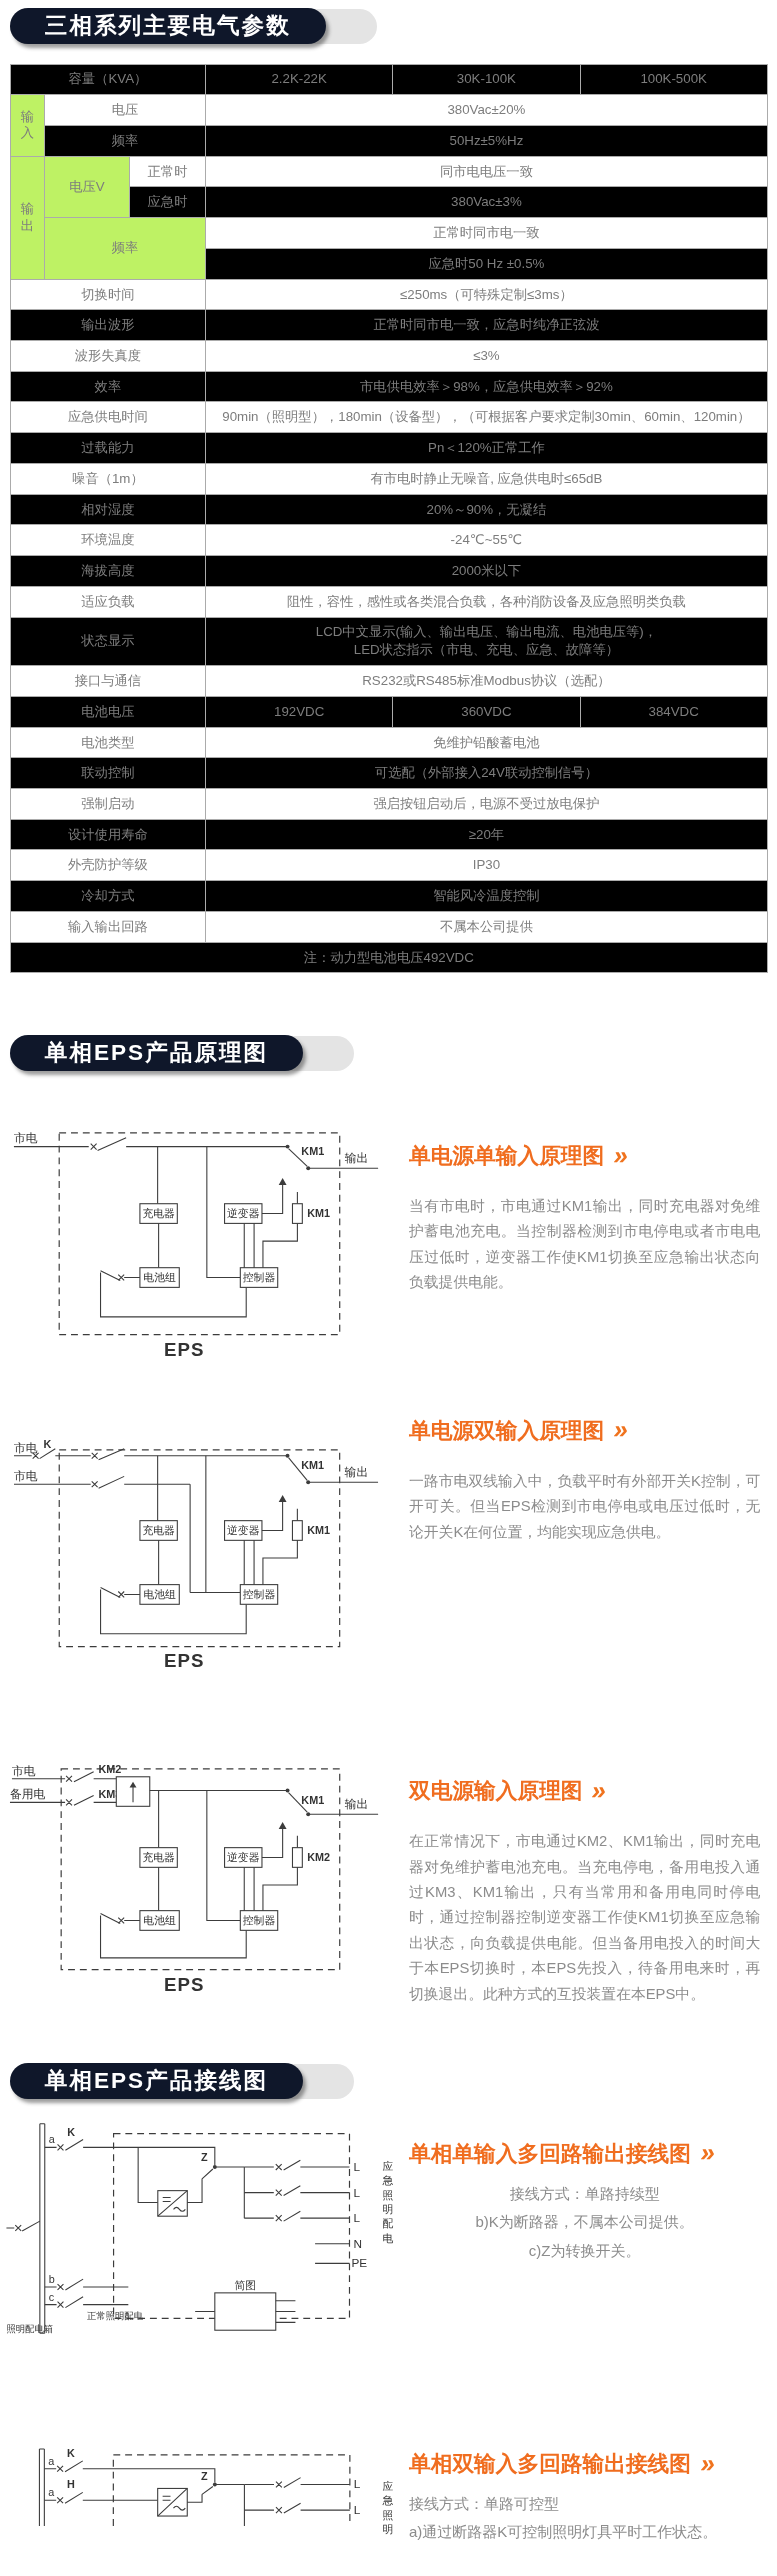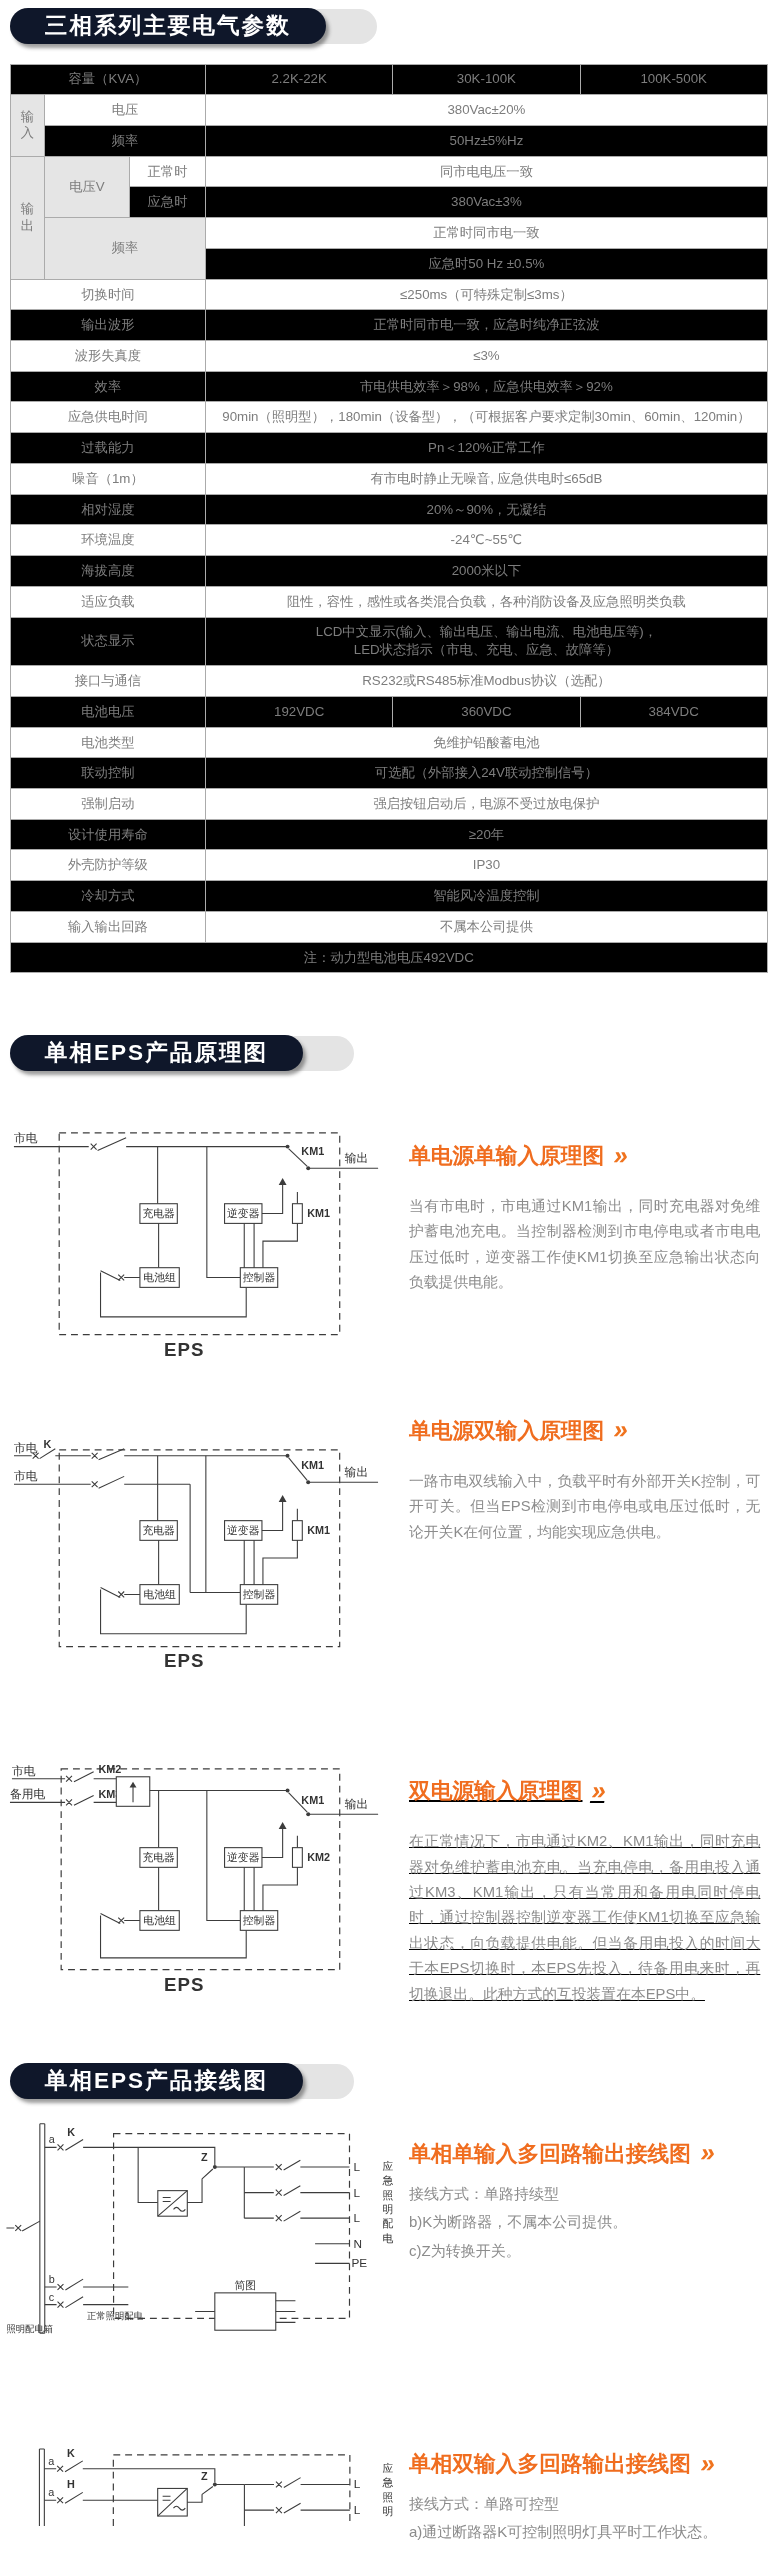--- a/index.html
+++ b/index.html
@@ -14,34 +14,34 @@
     background:#e4e4e4;border-radius:18.7px;}
   .sec-header .orange-pill{position:relative;display:inline-block;background:#0f172a;color:#fff;
     font-size:22.6px;font-weight:bold;letter-spacing:2px;padding:0 35px;line-height:36px;
     border-radius:18.7px;box-shadow:3px 3.9px 3.9px rgba(40,40,40,.45);}
   
   table.spec{border-collapse:collapse;margin:19.7px 0 0 9.8px;width:758px;table-layout:fixed;
     border:1px solid #9a9a9a;color:#7d7d7d;font-size:13.3px;}
   table.spec td{border:1px solid #ababab;text-align:center;vertical-align:middle;
     padding:5.9px 5.9px;line-height:1.35;white-space:pre-line;}
   tr.w{background:#ffffff;} tr.g{background:#000000;}
-  td.grp{background:#e5e5e5;}
+  td.grp{background:#bef264;}
   .vtext{display:inline-block;width:15.8px;word-break:break-all;line-height:16.7px;margin:0 auto;}
   col.c1{width:34px;} col.c2{width:85px;} col.c3{width:76px;}
   col.v{width:187px;}
   
   .dia-row{display:flex;align-items:flex-start;}
   .dia-left{position:relative;flex:0 0 409px;}
   .dia-desc{flex:1;padding-right:17.7px;}
   .dia-title{display:flex;align-items:center;gap:9.8px;color:#f06d1f;font-size:21.7px;font-weight:bold;}
   .chev{font-size:25.6px;font-weight:bold;color:#f0731e;transform:skewX(-10deg);line-height:1;}
   .dia-body{margin-top:24px;color:#8c8c8c;font-size:14.8px;line-height:1.72;text-align:justify;}
   .dia-line{color:#8c8c8c;font-size:15px;line-height:1.9;}
-  .pt18{padding-top:17.7px;} .ptm23{margin-top:-22.6px;} .pt13{padding-top:12.8px;text-decoration:underline;}
-  .pt27{padding-top:26.6px;} .pt6{padding-top:5.9px;}
+  .pt18{padding-top:17.7px;} .ptm23{margin-top:-22.6px;} .pt13{padding-top:12.8px;}
+  .pt27{padding-top:26.6px;text-align:center;} .pt6{padding-top:5.9px;}
   svg{display:block;}
   svg text{font-family:"Liberation Sans","DejaVu Sans",sans-serif;fill:#333;}
   .sline{stroke:#3c3c3c;stroke-width:1.1;fill:none;}
   .sdash{stroke:#3c3c3c;stroke-width:1.2;fill:none;stroke-dasharray:7 5;}
   .sbox{fill:#fff;stroke:#3c3c3c;stroke-width:1.1;}
   .tlab{font-size:11px;} .tkm{font-size:11px;font-weight:bold;} .teps{font-size:19px;font-weight:bold;letter-spacing:1px;}
   .tio{font-size:12px;}
   .vlabel{position:absolute;width:12.8px;font-size:10.8px;line-height:14.3px;color:#333;word-break:break-all;}
 </style>
 </head>
@@ -405,21 +405,21 @@
       <path class="sline" d="M160,74 L190,46 M165,54 h8 M165,58 h8 M176,66 q3,-4 6,0 q3,4 6,0"></path>
       <path class="sline" d="M190,60 H205 V52 M205,52 L216,44"></path>
       <circle cx="218" cy="42" r="2" fill="#3c3c3c"></circle>
       <text class="tkm" x="204" y="37">Z</text>
       <path class="sline" d="M218,42 H248 M248,42 V84"></path>
       <path class="sline" d="M248,42 H278 M280,39 l6,6 M280,45 l6,-6 M288,45 L305,35 M305,42 H355"></path>
       <path class="sline" d="M248,68 H278 M280,65 l6,6 M280,71 l6,-6 M288,71 L305,61 M305,68 H355"></path>
       <text class="tio" x="359" y="46">L</text>
       <text class="tio" x="359" y="72">L</text>
     </svg>
-    <div class="vlabel" style="right:13.8px;top:18px">应急照明</div>
+    <div class="vlabel" style="right:13.8px;top:36px">应急照明</div>
   </div>
   <div class="dia-desc pt6">
     <div class="dia-title">
       <span>单相双输入多回路输出接线图</span>
       <span class="chev">»</span>
     </div>
     <div style="margin-top:11.8px">
       <div class="dia-line">接线方式：单路可控型</div>
       <div class="dia-line">a)通过断路器K可控制照明灯具平时工作状态。</div>
     </div>

